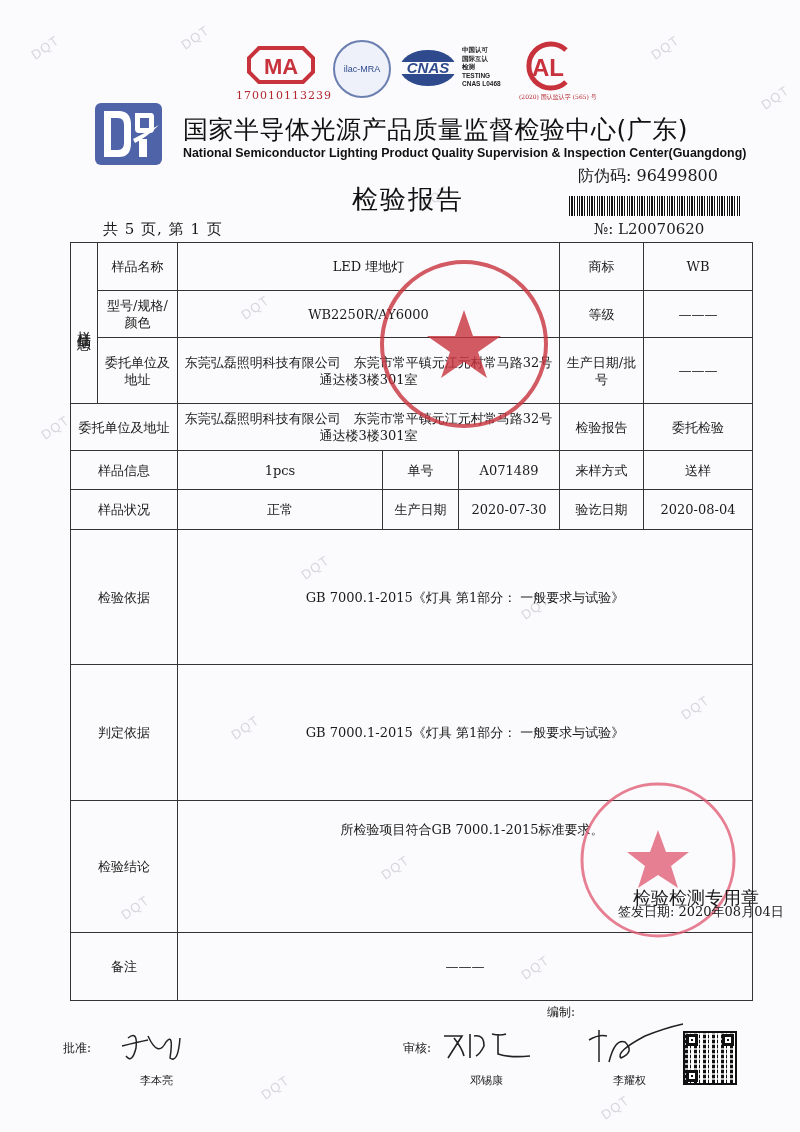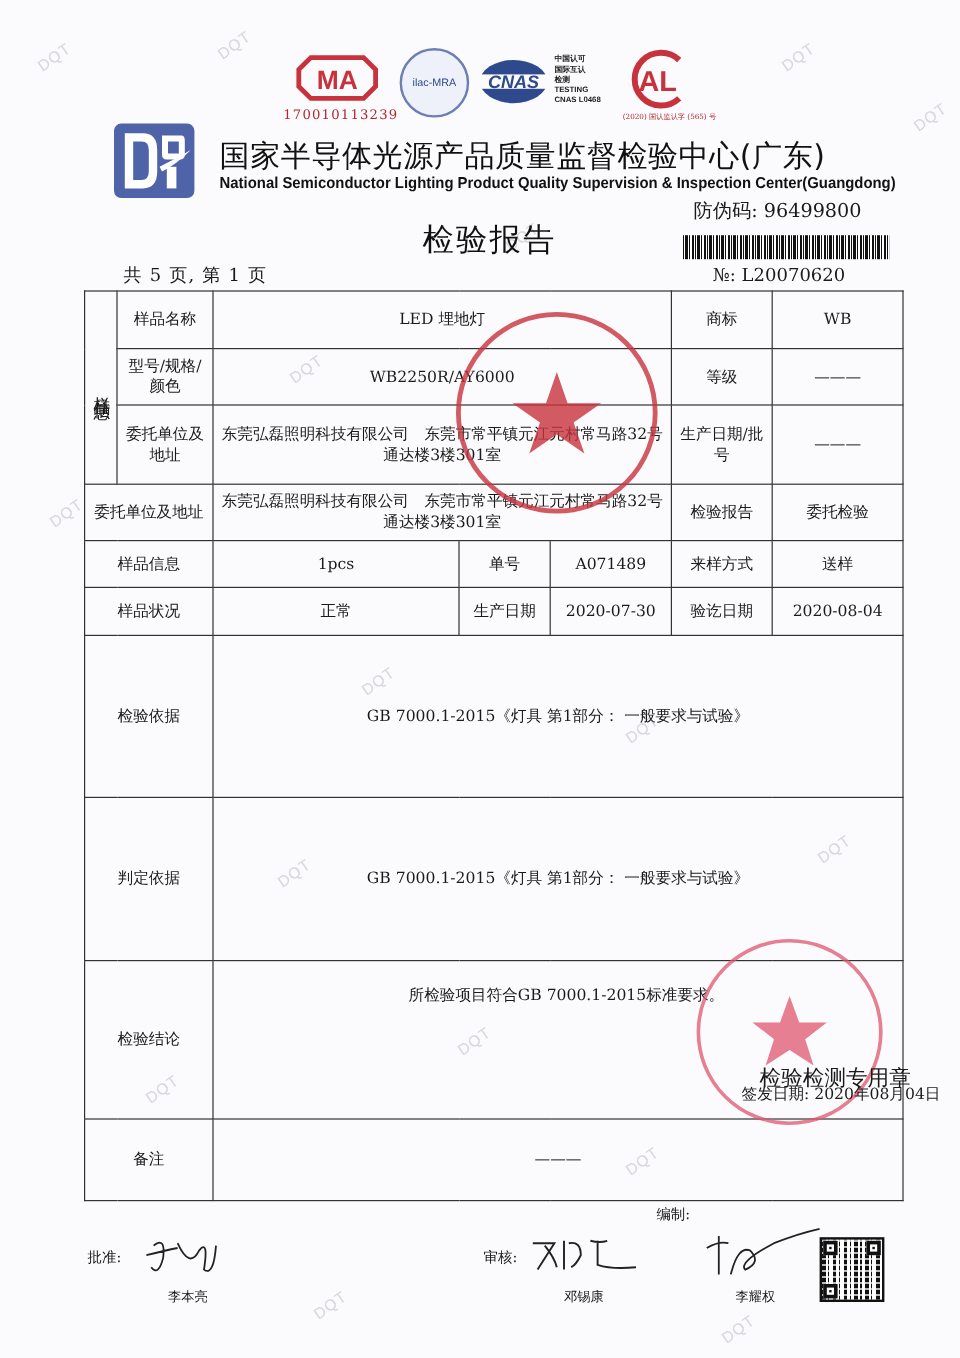--- a/index.html
+++ b/index.html
@@ -197,21 +197,21 @@
   <polygon points="86,52 95,78 123,78 100,94 109,120 86,104 63,120 72,94 49,78 77,78" fill="#c8323c"></polygon>
 </svg>
 
 <svg class="abs stamp2" viewBox="0 0 160 160" style="opacity:.75">
   <circle cx="80" cy="80" r="76" fill="none" stroke="#e0566e" stroke-width="3"></circle>
   <polygon points="80,50 88,72 111,72 93,86 100,108 80,95 60,108 67,86 49,72 72,72" fill="#e0566e"></polygon>
 </svg>
 <div class="abs seal-label">检验检测专用章</div>
 <div class="abs sign-date">签发日期: 2020年08月04日</div>
 
-<div class="abs sig-label" style="left:73px;top:1040px">批准:</div>
+<div class="abs sig-label" style="left:63px;top:1040px">批准:</div>
 <svg class="abs" style="left:118px;top:1028px" width="70" height="40" viewBox="0 0 70 40">
   <path d="M10 10 Q20 2 18 20 Q14 36 8 28 M4 18 Q20 14 30 12 M30 8 Q40 30 48 14 Q56 4 52 30 Q60 36 62 10" fill="none" stroke="#222" stroke-width="1.5"></path>
 </svg>
 <div class="abs sig-name" style="left:140px;top:1073px">李本亮</div>
 
 <div class="abs sig-label" style="left:403px;top:1040px">审核:</div>
 <svg class="abs" style="left:440px;top:1028px" width="100" height="36" viewBox="0 0 100 36">
   <path d="M4 8 H22 L8 30 M14 10 Q22 20 24 28 M30 6 V30 M34 8 Q44 6 44 18 Q40 26 36 28 M52 6 Q60 8 66 6 M58 6 V26 Q70 30 90 28" fill="none" stroke="#222" stroke-width="1.6"></path>
 </svg>
 <div class="abs sig-name" style="left:470px;top:1073px">邓锡康</div>

